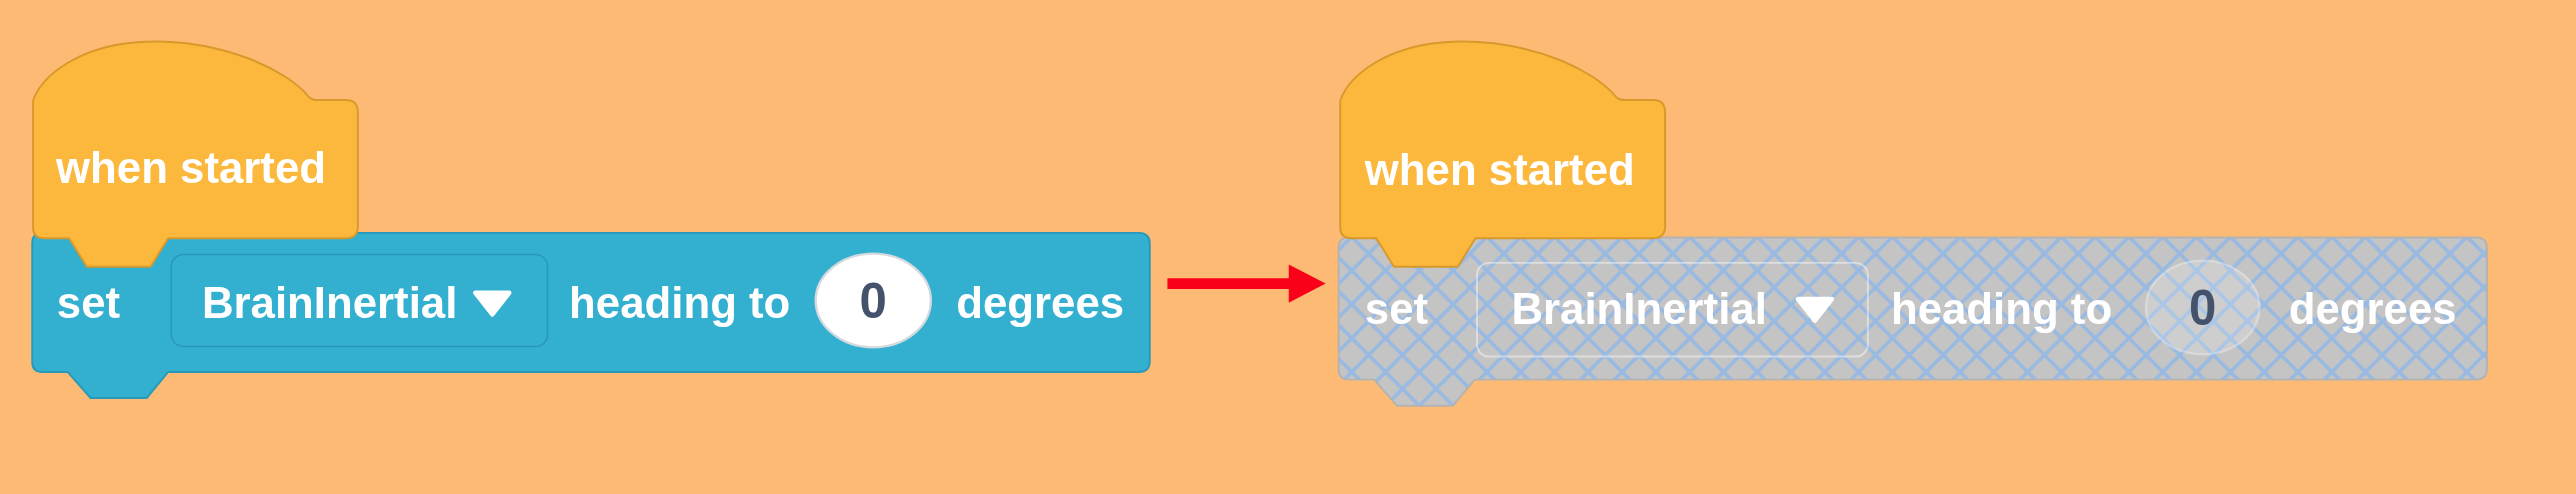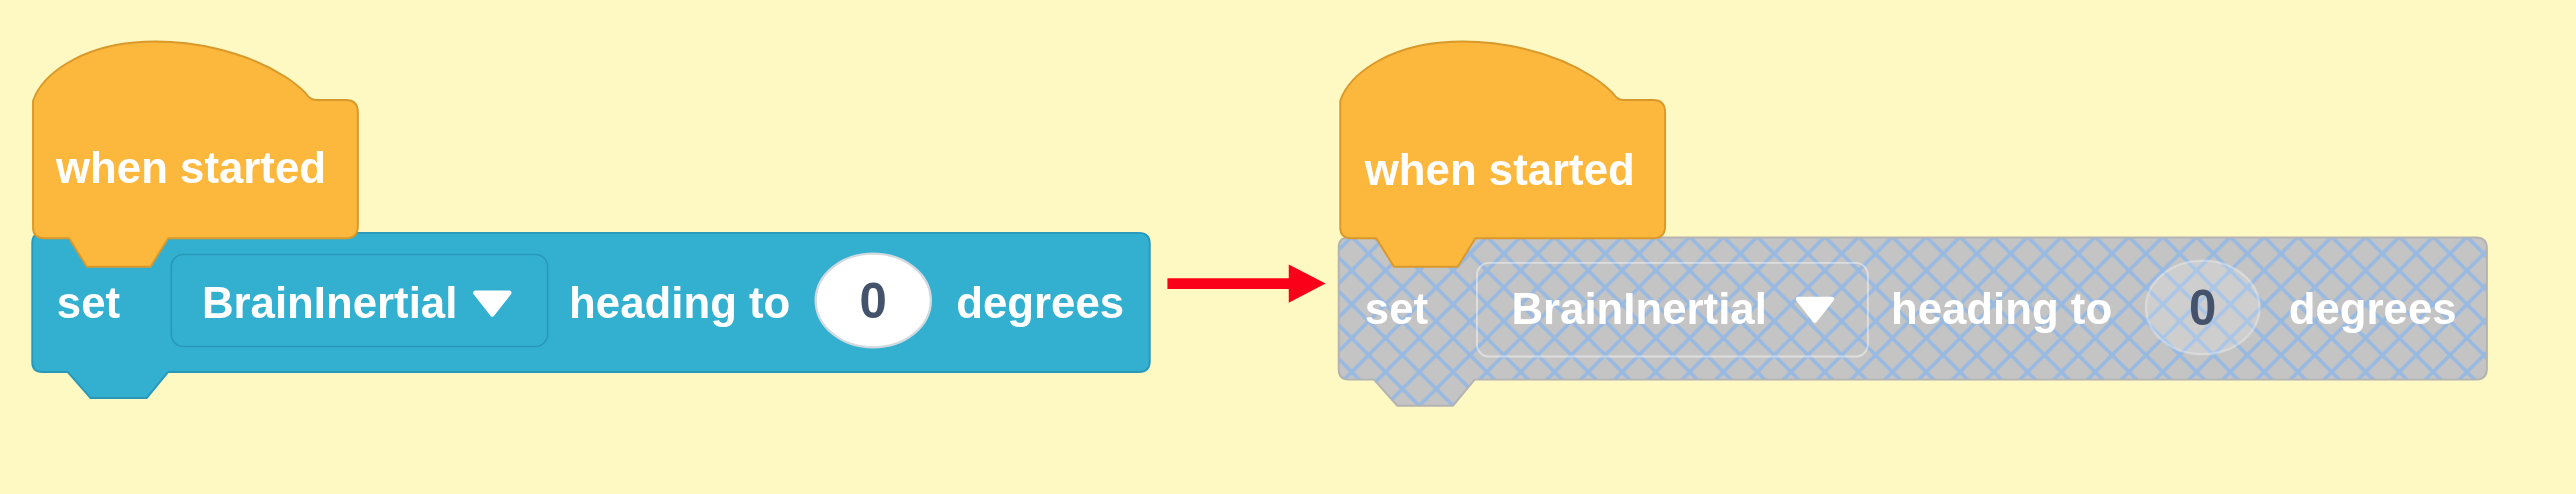--- a/index.html
+++ b/index.html
@@ -1,20 +1,20 @@
 <!DOCTYPE html>
 <html style="font-size:12.3px"><head>
 <meta charset="utf-8">
 <style>
   html, body { margin: 0; padding: 0; background: #ffffff; }
   .canvas {
     position: relative;
     width: 2576px;
     height: 495px;
-    background: #fef9c3;
+    background: #fdba74;
     overflow: hidden;
     font-family: "Liberation Sans", sans-serif;
   }
   svg text {
     font-family: "Liberation Sans", "DejaVu Sans", sans-serif;
     font-weight: 700;
     font-size: 57px;
     fill: #ffffff;
   }
   svg text.num { fill: #44536b; font-size: 64px; }

